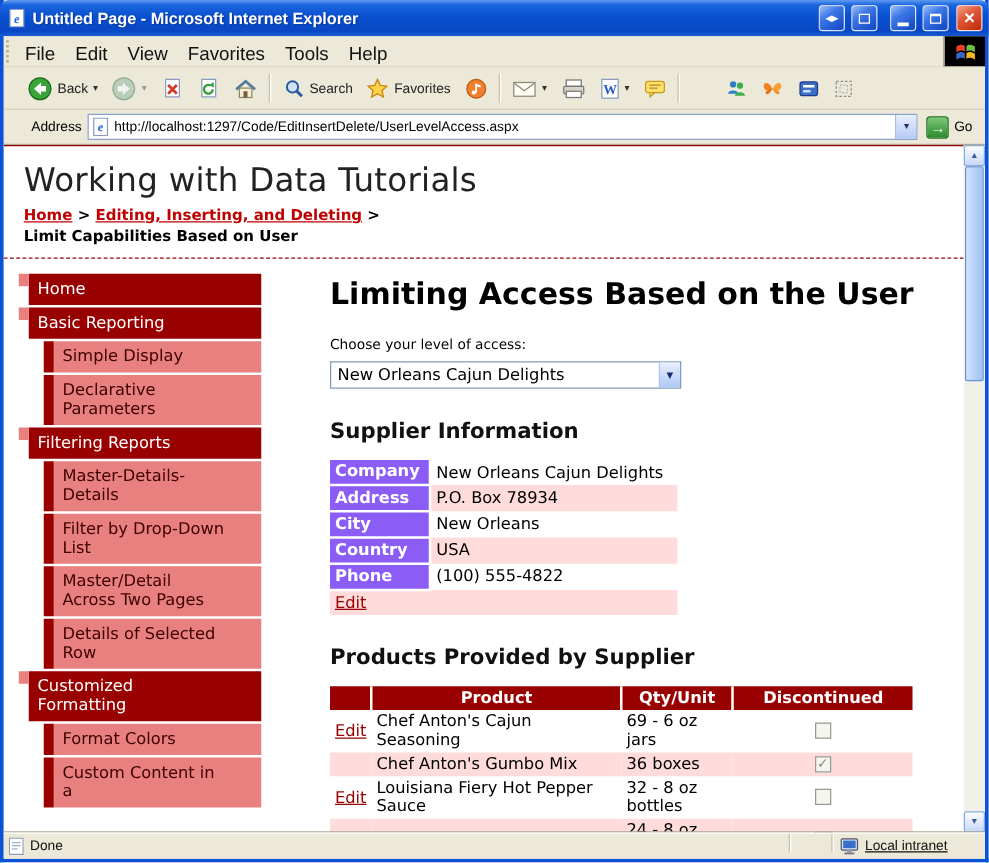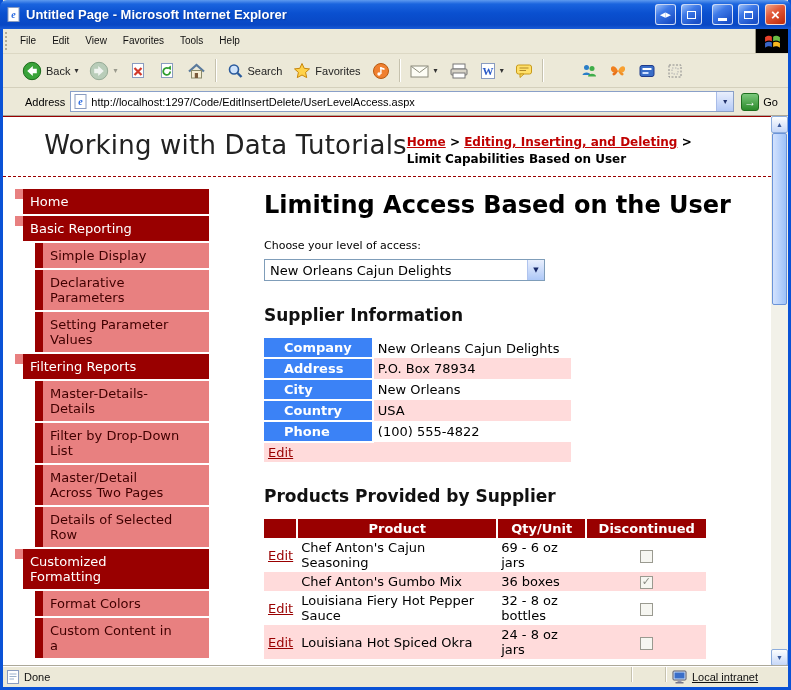--- a/index.html
+++ b/index.html
@@ -24,21 +24,21 @@
   .g-arrows { font-size:7px; letter-spacing:0; }
   .g-box { width:9px; height:8px; border:1px solid #fff; }
   .g-min { width:9px; height:3px; background:#fff; margin-top:10px; }
   .g-max { width:9px; height:8px; border:1px solid #fff; border-top:2px solid #fff; }
   .g-close { font-size:15px; font-weight:bold; line-height:15px; }
 
   
   .menubar { height:25px; flex:none; display:flex; align-items:stretch; background:#ece9d8;
     border-bottom:1px solid #dcd8c4; }
   .grip { width:5px; margin:3px 2px 3px 2px; border-left:2px dotted #b0ac98; }
-  .menu-item { font-size:10px; color:#111; padding:6px 8px 0 8px; }
+  .menu-item { font-size:15px; color:#111; padding:6px 8px 0 8px; }
   .win-logo { margin-left:auto; width:33px; background:#000; border-left:1px solid #9a9684;
     display:flex; align-items:center; justify-content:center; }
 
   
   .toolbar { height:34px; flex:none; display:flex; align-items:center; padding:0 4px; gap:1px;
     background:#ece9d8; border-bottom:1px solid #d4d0bc; }
   .tbutton { display:flex; align-items:center; gap:4px; padding:3px 5px; font-size:11px; color:#222; border-radius:2px; }
   .tbutton .lbl { white-space:nowrap; }
   .caret { font-size:8px; color:#333; }
   .caret.dim { color:#9a9a8e; }
@@ -57,22 +57,22 @@
     display:flex; align-items:center; justify-content:center; font-size:7px; color:#20306a; }
   .go-btn { display:flex; align-items:center; gap:4px; font-size:11px; color:#000; padding:0 6px 0 2px; }
   .go-icon { width:18px; height:18px; border-radius:3px; border:1px solid #1e6e1e; color:#fff;
     background:linear-gradient(#7cc87c,#2a8a2a); display:flex; align-items:center; justify-content:center;
     font-size:12px; font-weight:bold; }
 
   
   .content { flex:1; min-height:0; display:flex; background:#fff; border-top:1px solid #aca899; overflow:hidden; }
   .page { flex:1; overflow:hidden; border-top:1px solid #990000; font-family:"DejaVu Sans",sans-serif; }
 
-  .page-header { display:flex; justify-content:center; padding:13px 14px 8px 16px;
-    border-bottom:1px dashed #990000; }
+  .page-header { display:flex; justify-content:flex-end; padding:13px 14px 8px 16px;
+    border-bottom:1px dashed #990000;flex-direction:column; }
   .site-title { font-size:26px; color:#222; letter-spacing:.2px; }
   .breadcrumb { width:305px; margin-right:20px; flex:none; font-size:12px; font-weight:bold;
     color:#000; line-height:17px; padding-top:4px; }
   .bc-link { color:#c00000; text-decoration:underline; cursor:pointer; }
   .bc-sep { color:#000; }
 
   .page-body { display:flex; padding-top:12px; }
 
   
   .sidebar { width:194px; margin-left:12px; flex:none; font-size:13px; }
@@ -86,36 +86,36 @@
   .main h1 { font-size:24px; font-weight:bold; color:#000; margin:2px 0 20px; }
   .access-label { font-size:11px; margin-bottom:7px; }
   .select { width:281px; height:22px; border:1px solid #7f9db9; background:#fff; display:flex; align-items:center; }
   .select-text { flex:1; font-size:13px; padding:0 5px; white-space:nowrap; overflow:hidden; }
   .select-arrow { width:17px; height:20px; flex:none; background:linear-gradient(#e9effd,#aec8f7);
     border-left:1px solid #b0c4ee; display:flex; align-items:center; justify-content:center;
     font-size:7px; color:#1a2a6a; }
   .main h2 { font-size:17px; font-weight:bold; color:#111; margin:24px 0 13px; }
 
   table { border-collapse:collapse; font-size:13px; }
-  .supplier th { background:#3b82f6; color:#fff; font-weight:bold; text-align:left;
-    width:80px; padding:2px 20px; border-bottom:2px solid #fff; border-right:2px solid #fff; }
+  .supplier th { background:#8b5cf6; color:#fff; font-weight:bold; text-align:left;
+    width:80px; padding:2px 4px; border-bottom:2px solid #fff; border-right:2px solid #fff; }
   .supplier td { width:198px; padding:2px 4px; color:#000; }
   .supplier tr.alt td { background:#ffdbdb;margin-left:24px; }
   .supplier td.edit-cell { background:#ffdbdb; }
   .edit-link { color:#990000; text-decoration:underline; cursor:pointer; }
 
   .products th { background:#990000; color:#fff; font-weight:bold; text-align:center;
     padding:2px 4px; border-right:2px solid #fff; }
   .products th:last-child { border-right:none; }
   .products td { padding:2px 4px; vertical-align:middle; color:#000; }
   .products tr.alt td { background:#ffdbdb; }
   .col-edit { width:32px; }
   .col-prod { width:200px; }
   .col-qty  { width:89px; }
-  .col-disc { width:120px;margin-left:31px; }
+  .col-disc { width:144px;margin-left:31px; }
   .prod-cell, .qty-cell { text-align:left; }
   .disc-cell { text-align:center; }
   .checkbox { display:inline-block; width:13px; height:13px; background:#f6f6f1;
     border:1px solid #9a9a90; position:relative; vertical-align:middle; }
   .checkbox.checked::after { content:"✓"; position:absolute; left:1px; top:-2px;
     font-size:11px; font-weight:bold; color:#8c8c84; }
 
   
   .scrollbar { width:17px; flex:none; background:#f2f1e9; display:flex; flex-direction:column; }
   .sb-btn { width:17px; height:17px; flex:none; border:1px solid #8cacdc; border-radius:2px;
@@ -368,21 +368,20 @@
         </div>
       </div>
 
       <div class="page-body">
 
         <div class="sidebar">
           <div class="side-l1">Home</div>
           <div class="side-l1">Basic Reporting</div>
           <div class="side-l2">Simple Display</div>
           <div class="side-l2">Declarative Parameters</div>
-          <div class="side-l2">Setting Parameter Values</div>
           <div class="side-l1">Filtering Reports</div>
           <div class="side-l2">Master-Details-Details</div>
           <div class="side-l2">Filter by Drop-Down List</div>
           <div class="side-l2">Master/Detail Across Two Pages</div>
           <div class="side-l2">Details of Selected Row</div>
           <div class="side-l1">Customized Formatting</div>
           <div class="side-l2">Format Colors</div>
           <div class="side-l2">Custom Content in a</div>
         </div>
 

